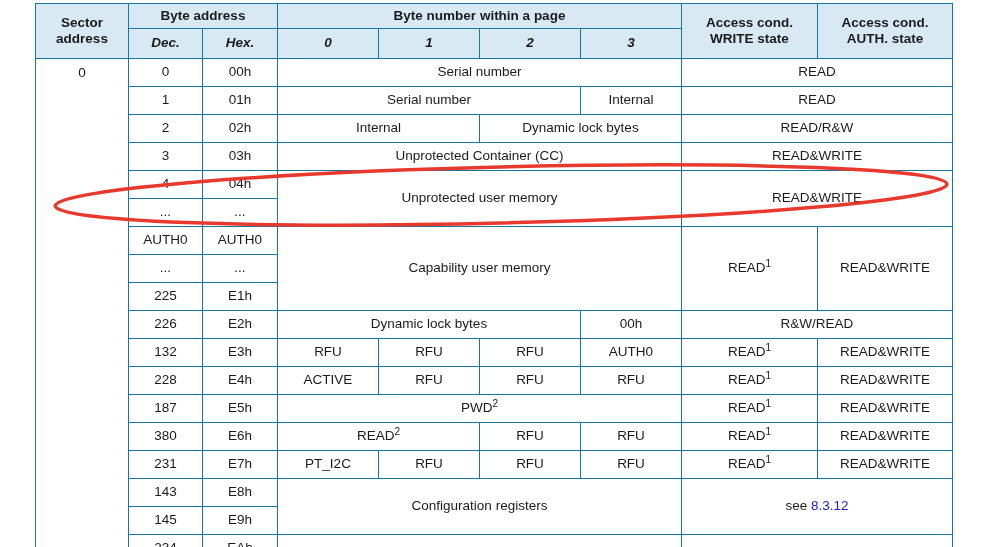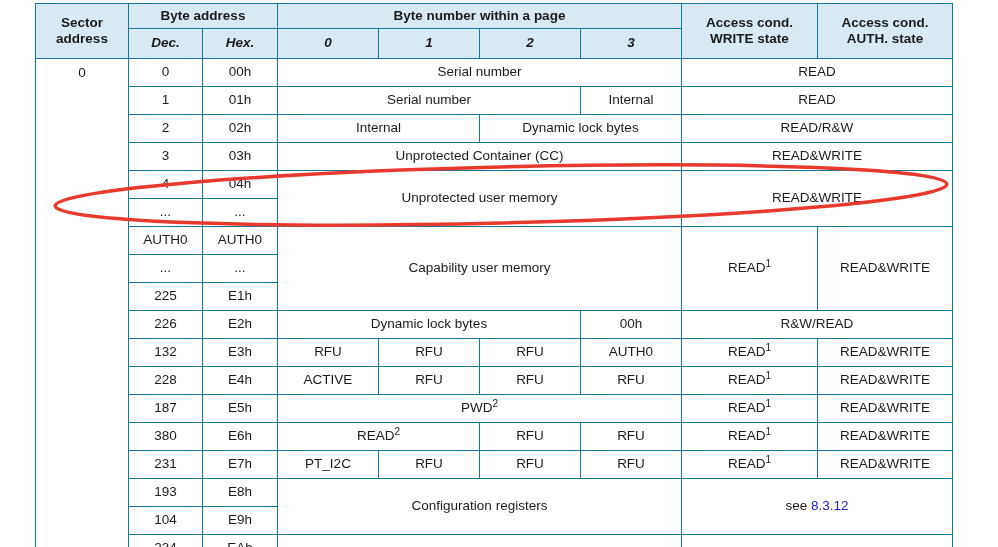--- a/index.html
+++ b/index.html
@@ -168,27 +168,27 @@
         <td>231</td>
         <td>E7h</td>
         <td>PT_I2C</td>
         <td>RFU</td>
         <td>RFU</td>
         <td>RFU</td>
         <td><span>READ</span><sup>1</sup></td>
         <td>READ&amp;WRITE</td>
       </tr>
       <tr>
-        <td>193</td>
+        <td>143</td>
         <td>E8h</td>
         <td colspan="4" rowspan="2">Configuration registers</td>
         <td colspan="2" rowspan="2"><span>see </span><a class="doc-link">8.3.12</a></td>
       </tr>
       <tr>
-        <td>104</td>
+        <td>145</td>
         <td>E9h</td>
       </tr>
       <tr>
         <td>234</td>
         <td>EAh</td>
         <td colspan="4"></td>
         <td colspan="2"></td>
       </tr>
     </tbody>
   </table>

